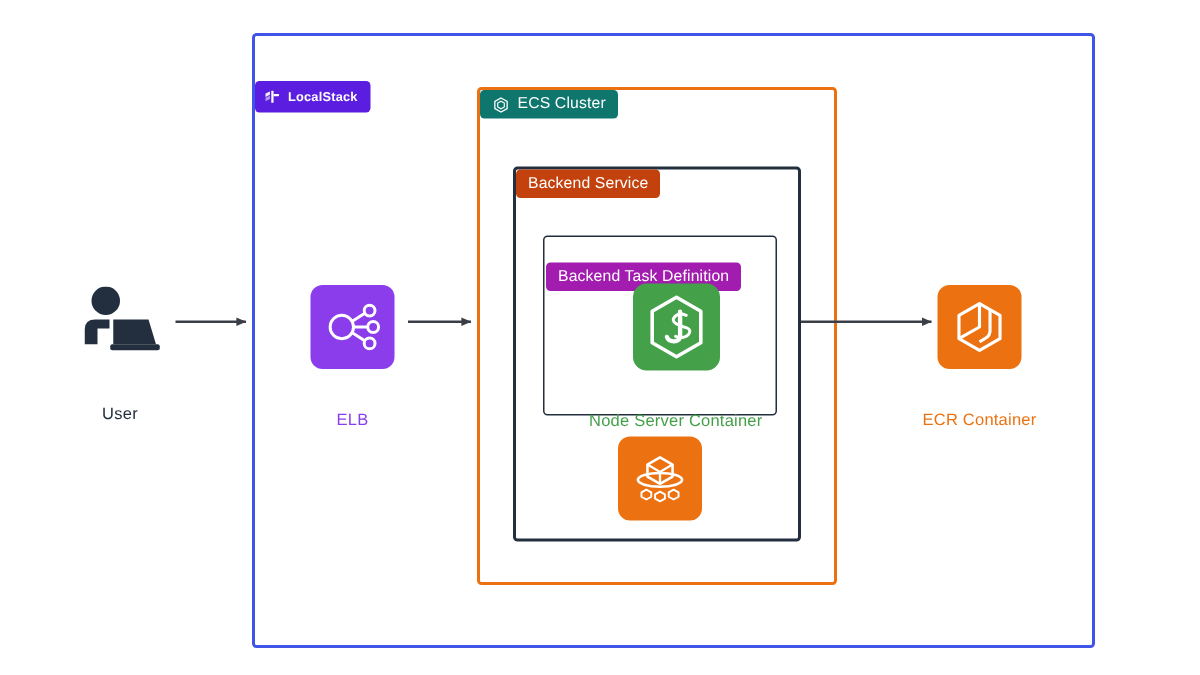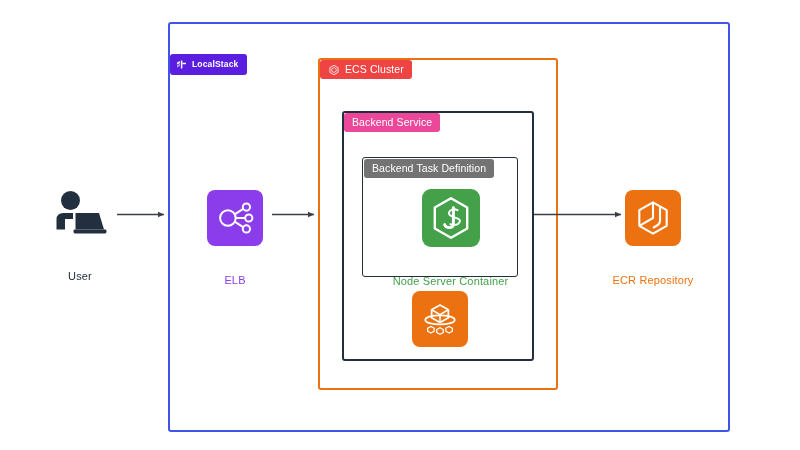--- a/index.html
+++ b/index.html
@@ -69,29 +69,29 @@
     height: 21px;
     background: #5b1ee0;
     padding: 0 9px 0 6px;
     font-size: 8.5px;
     font-weight: bold;
     letter-spacing: .15px;
     margin-top: 32px;
   }
   .badge-ecs {
     left: 320px; top: 60px;
-    background: #ef4444;
+    background: #0f766e;
   }
   .badge-service {
     left: 344px; top: 113px;
-    background: #ec4899;
+    background: #c2410c;
   }
   .badge-task {
-    left: 364px; top: 159px;
-    background: #737373;
+    left: 364px; top: 175px;
+    background: #a21caf;
   }
 
   .badge-icon { display: block; flex: 0 0 auto; line-height: 0; }
 
   
   .node {
     position: absolute;
     display: flex;
     flex-direction: column;
     align-items: center;
@@ -252,16 +252,16 @@
   </div>
 
   <div class="node node-ecr">
     <div class="node-tile tile-ecr">
       <svg width="38" height="38" viewBox="0 0 40 40">
         <path d="M20 3.6 L34.4 11.8 L34.4 28.2 L20 36.4 L5.6 28.2 L5.6 11.8 Z" fill="none" stroke="#ffffff" stroke-width="2.2" stroke-linejoin="round"></path>
         <path d="M20 3.6 L20 20.0 L5.6 28.2" fill="none" stroke="#ffffff" stroke-width="2.2" stroke-linejoin="round"></path>
         <path d="M27.4 7.8 L27.4 22.6 Q27.4 26.0 24.2 27.9 L20.0 30.4" fill="none" stroke="#ffffff" stroke-width="2.2" stroke-linejoin="round"></path>
       </svg>
     </div>
-    <div class="node-caption cap-ecr">ECR Repository</div>
+    <div class="node-caption cap-ecr">ECR Container</div>
   </div>
 
 </div>
 
 </body></html>

